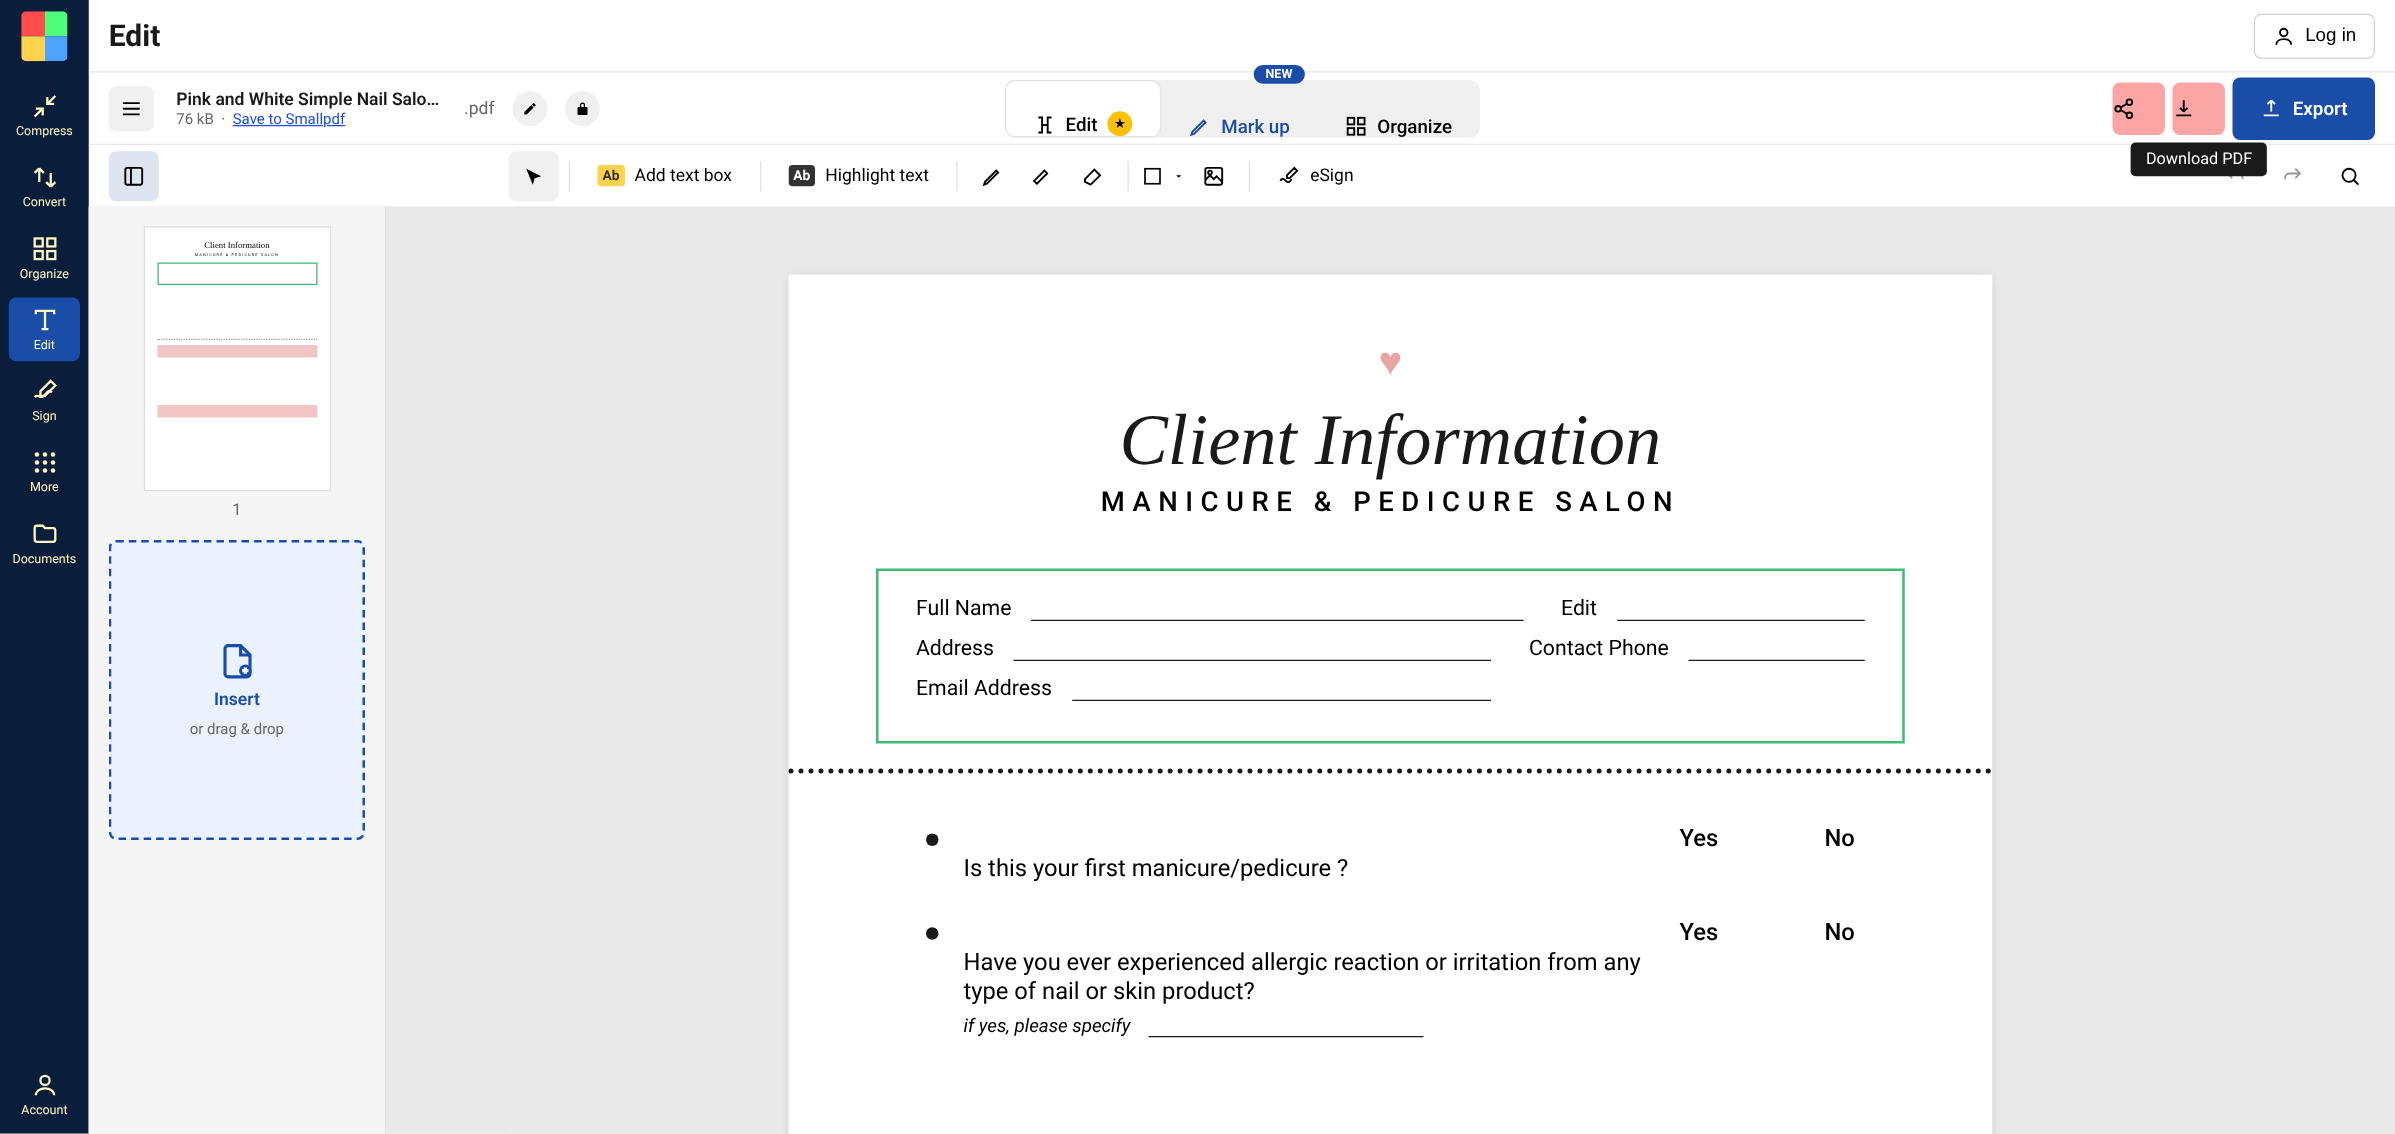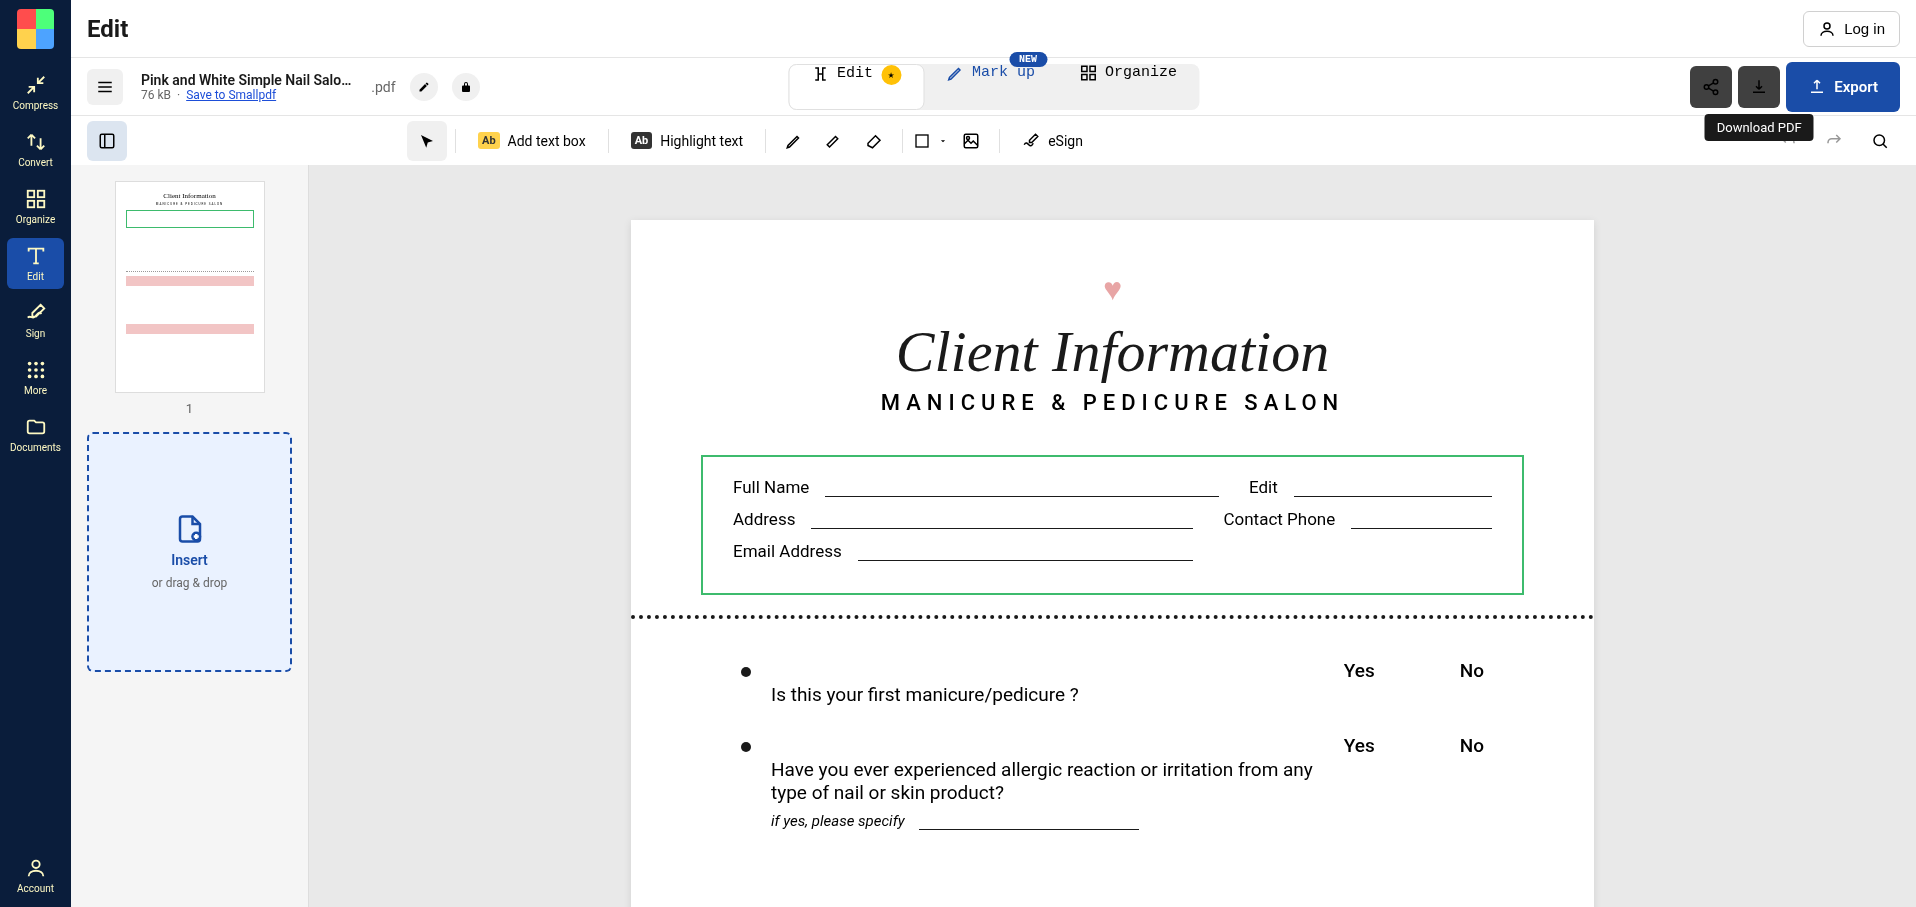--- a/index.html
+++ b/index.html
@@ -24,27 +24,27 @@
 .login-btn { display: flex; align-items: center; gap: 8px; padding: 8px 14px; border: 1px solid #d0d0d0; border-radius: 6px; background: #fff; font-size: 15px; font-weight: 500; cursor: pointer; }
 .infobar { height: 57px; display: flex; align-items: center; padding: 0 16px; gap: 8px; position: relative; }
 .menu-btn { width: 36px; height: 36px; display: flex; align-items: center; justify-content: center; background: #f0f0f0; border-radius: 6px; cursor: pointer; margin-right: 10px; }
 .file-info { display: flex; flex-direction: column; }
 .filename { font-size: 14px; font-weight: 600; color: #1a1a1a; }
 .file-meta { font-size: 12px; color: #666; display: flex; gap: 6px; }
 .file-meta a { color: #1d4ed8; text-decoration: underline; cursor: pointer; }
 .ext { font-size: 14px; margin-left: 12px; color: #666; }
 .small-btn { width: 28px; height: 28px; display: flex; align-items: center; justify-content: center; background: #f0f0f0; border-radius: 14px; cursor: pointer; margin-left: 6px; }
 .tab-group { position: absolute; left: 50%; transform: translateX(-50%); display: flex; background: #f0f0f0; border-radius: 8px; height: 46px; }
-.tab { display: flex; align-items: flex-start; gap: 8px; padding: 0 22px; cursor: pointer; position: relative; font-size: 15px; font-weight: 500; font-family: Liberation Mono, monospace; }
+.tab { display: flex; align-items: flex-end; gap: 8px; padding: 0 22px; cursor: pointer; position: relative; font-size: 15px; font-weight: 500; }
 .tab.active { background: #fff; border-radius: 8px; border: 1px solid #e0e0e0; }
 .tab.markup { color: #1a4da8; }
 .star { background: #ffc107; width: 20px; height: 20px; border-radius: 10px; display: flex; align-items: center; justify-content: center; font-size: 11px; }
 .new-badge { position: absolute; top: -12px; right: 10px; background: #1a4da8; color: #fff; font-size: 10px; font-weight: 700; padding: 2px 10px; border-radius: 10px; }
 .right-actions { margin-left: auto; display: flex; gap: 6px; align-items: center; }
-.action-btn { width: 42px; height: 42px; display: flex; align-items: center; justify-content: center; background: #404040; border-radius: 6px; cursor: pointer; position: relative; }
+.action-btn { width: 42px; height: 42px; display: flex; align-items: center; background: #fca5a5; border-radius: 6px; cursor: pointer; position: relative; }
 .export-btn { background: #1a4da8; color: #fff; display: flex; align-items: center; gap: 8px; padding: 0 22px; height: 50px; border-radius: 6px; font-size: 15px; font-weight: 600; cursor: pointer; }
 .tooltip { position: absolute; top: 48px; left: 50%; transform: translateX(-50%); background: #1a1a1a; color: #fff; padding: 6px 12px; border-radius: 4px; font-size: 13px; white-space: nowrap; z-index: 100; }
 .toolbar { height: 50px; display: flex; align-items: center; padding: 0 16px; gap: 0; border-top: 1px solid #e5e5e5; }
 .tool-btn { height: 40px; display: flex; align-items: center; gap: 8px; padding: 0 14px; cursor: pointer; border-radius: 6px; font-size: 14px; }
 .tool-btn.active { background: #f0f0f0; }
 .tool-btn.icon-only { width: 40px; padding: 0; justify-content: center; }
 .tool-sep { width: 1px; height: 24px; background: #e0e0e0; margin: 0 8px; }
 .ab-badge { background: #ffd24d; color: #333; font-size: 11px; font-weight: 700; padding: 2px 4px; border-radius: 3px; }
 .toolbar-right { margin-left: auto; display: flex; gap: 6px; }
 .content { flex: 1; display: flex; background: #e9e9e9; min-height: 0; }

